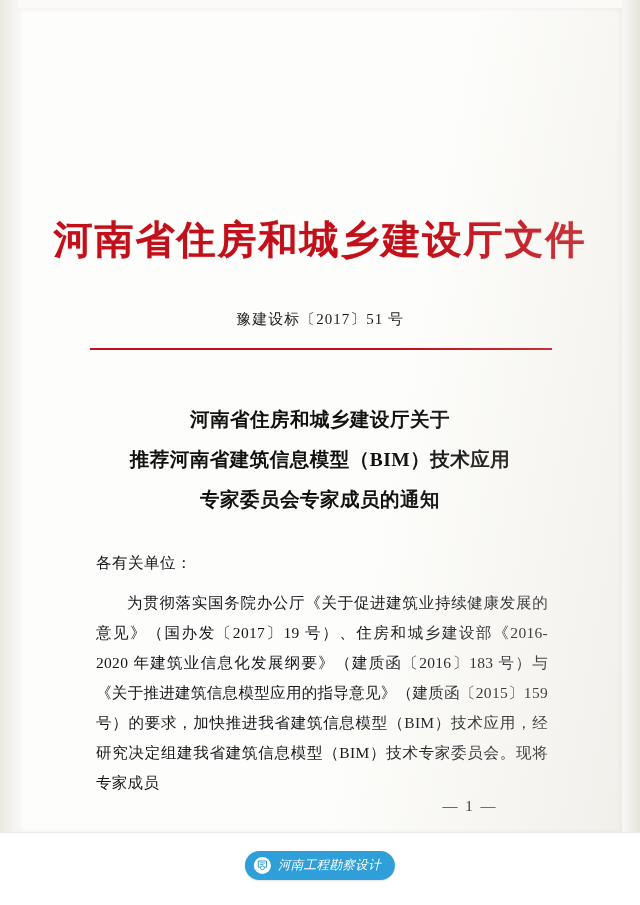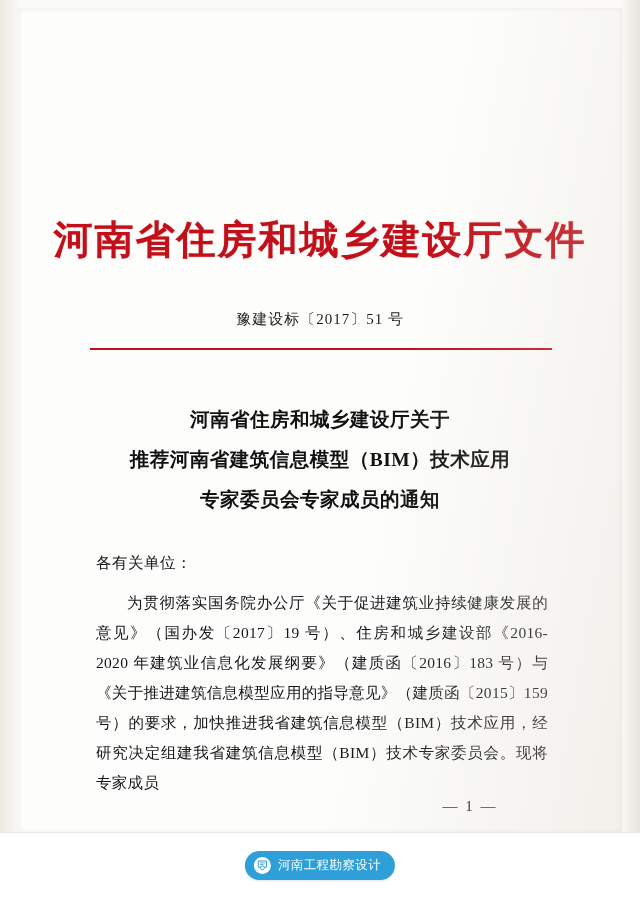--- a/index.html
+++ b/index.html
@@ -154,20 +154,21 @@
     justify-content: center;
     flex: 0 0 auto;
   }
   .badge-icon svg { display: block; }
   .badge-label {
     color: #ffffff;
     font-size: 12.5px;
     font-family: "Liberation Sans", sans-serif;
     letter-spacing: 0.4px;
     white-space: nowrap;
+    font-style: italic;
   }
   
   .edge-left {
     position: absolute;
     left: 0; top: 0;
     width: 18px; height: 833px;
     background: linear-gradient(90deg, #ece9e2 0%, #f8f7f4 100%);
   }
   .edge-right {
     position: absolute;

